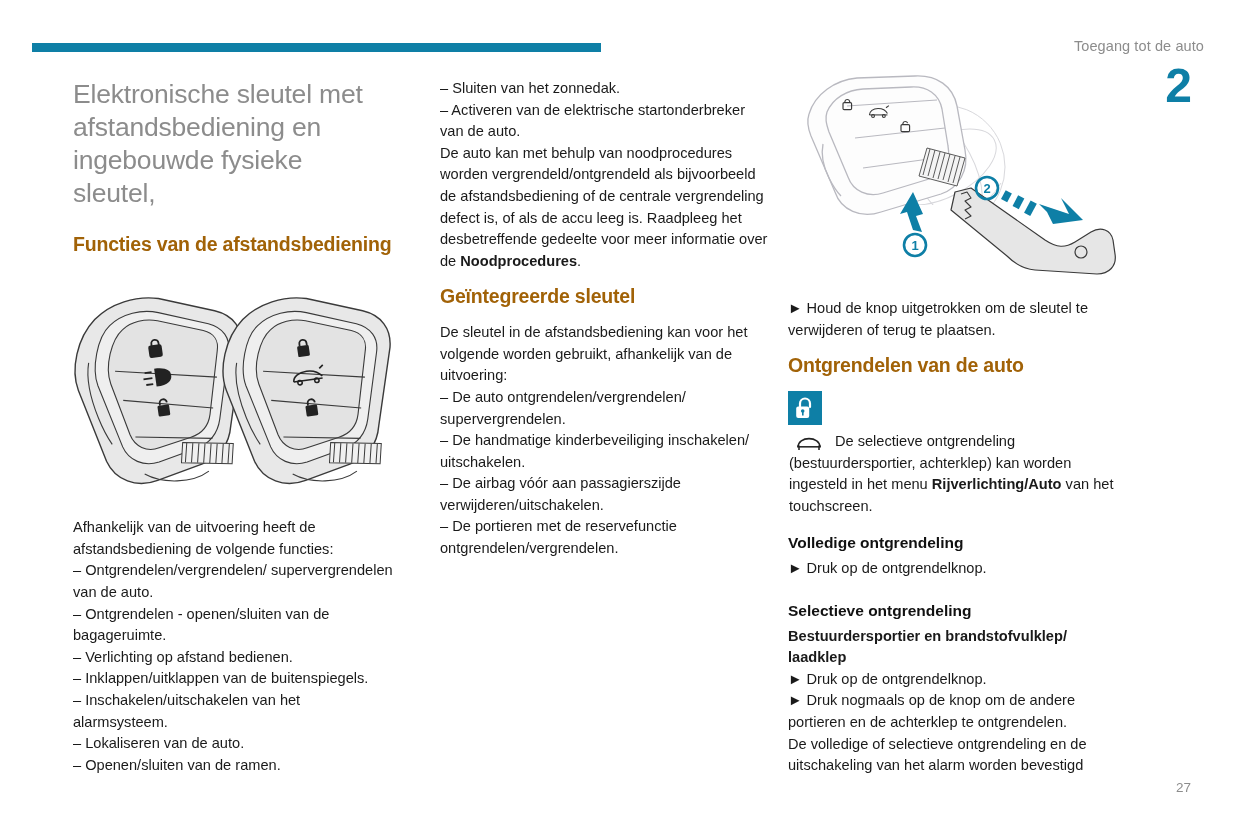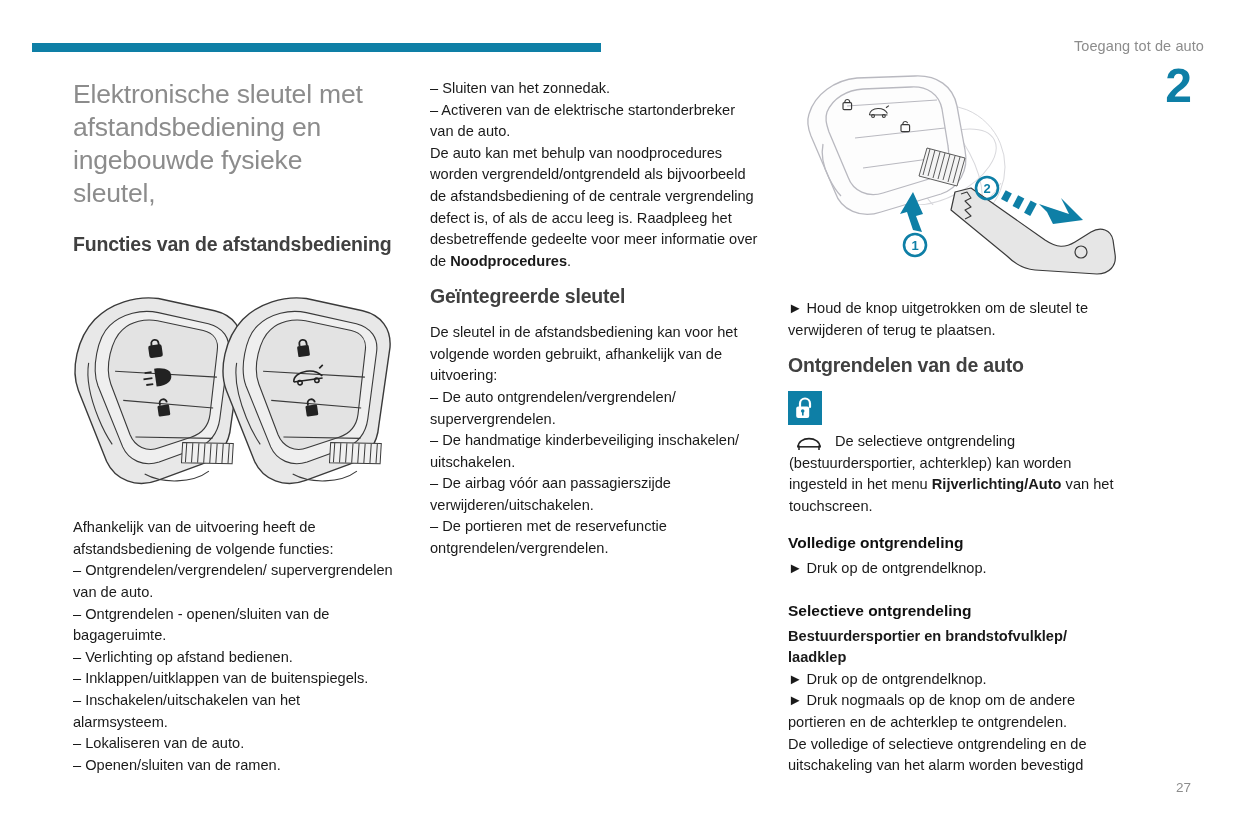--- a/index.html
+++ b/index.html
@@ -26,31 +26,31 @@
     line-height:1;letter-spacing:-1px;
   }
   .folio{
     position:absolute;right:50px;bottom:32px;
     font-size:13.5px;color:#8c8c8c;
   }
 
   
   .col{position:absolute;top:78px;}
   .col-left{left:73px;width:320px;}
-  .col-mid{left:430px;width:332px;}
+  .col-mid{left:440px;width:332px;}
   .col-right{left:788px;width:330px;}
 
   h1.doc-title{
     margin:0 11px 22px 0;
     font-size:26.5px;font-weight:normal;color:#8c8c8c;
     line-height:1.25;letter-spacing:-.2px;
   }
   h2.sec{
     margin:0 0 13px 0;
-    font-size:19.5px;font-weight:bold;color:#404040;
+    font-size:19.5px;font-weight:bold;color:#a16207;
     line-height:1.22;letter-spacing:-.2px;
   }
   h3.sub{
     margin:16px 0 5px 0;
     font-size:15.5px;font-weight:bold;color:#111;
     line-height:1.25;
   }
   p.body{
     margin:0;font-size:14.6px;line-height:1.48;color:#1a1a1a;
   }

